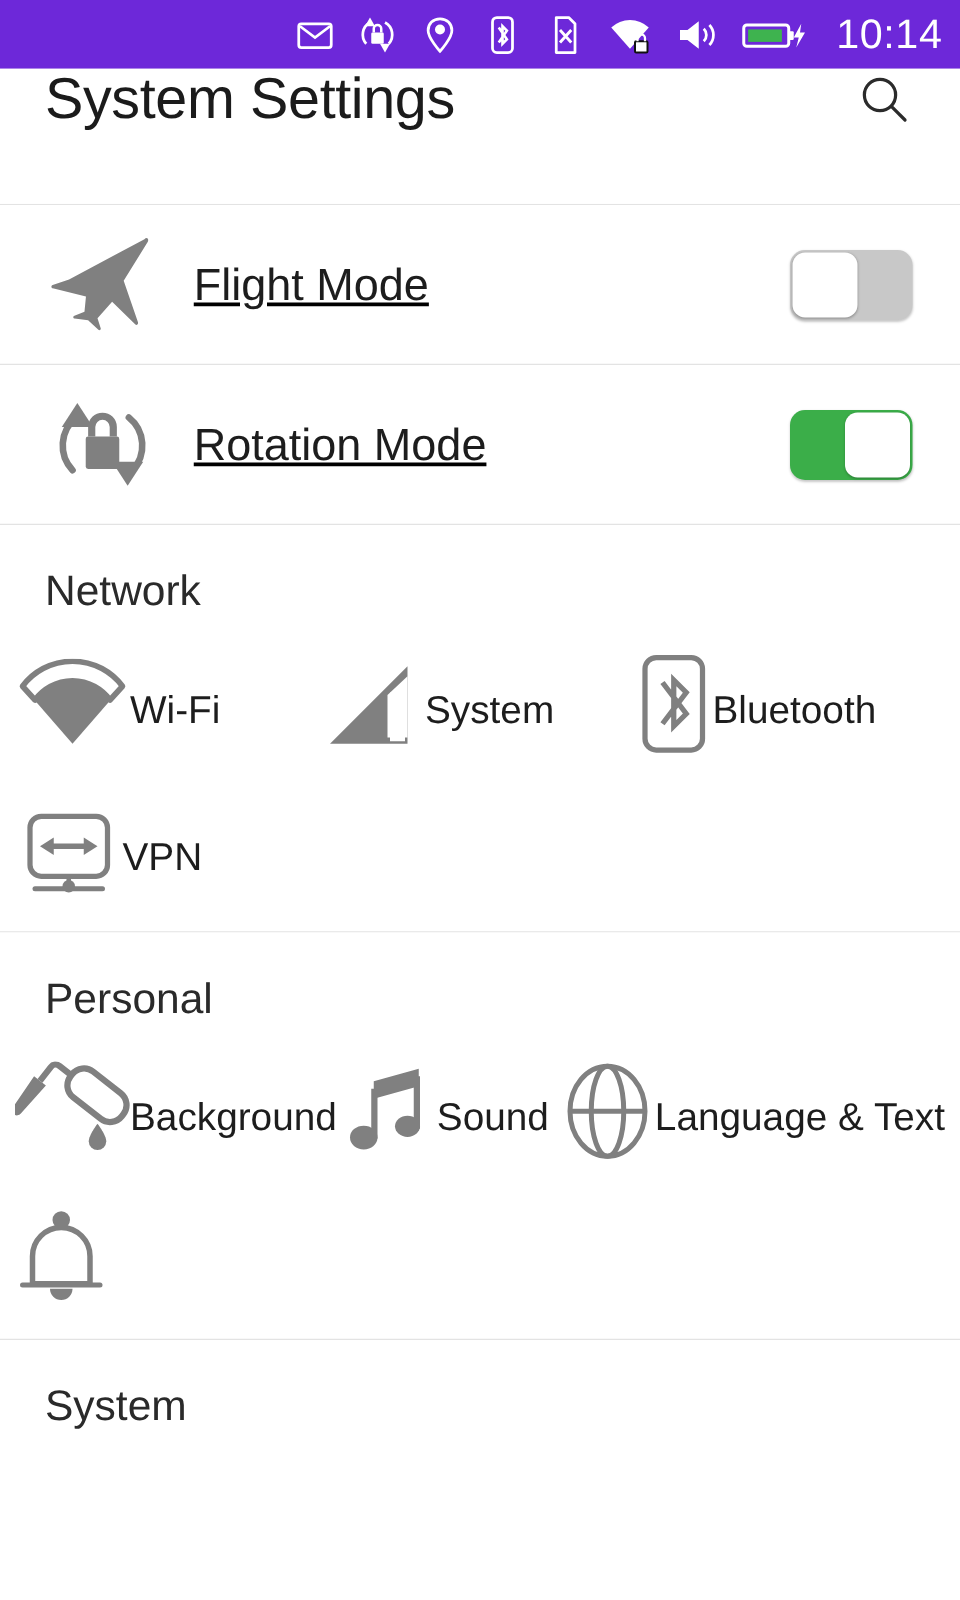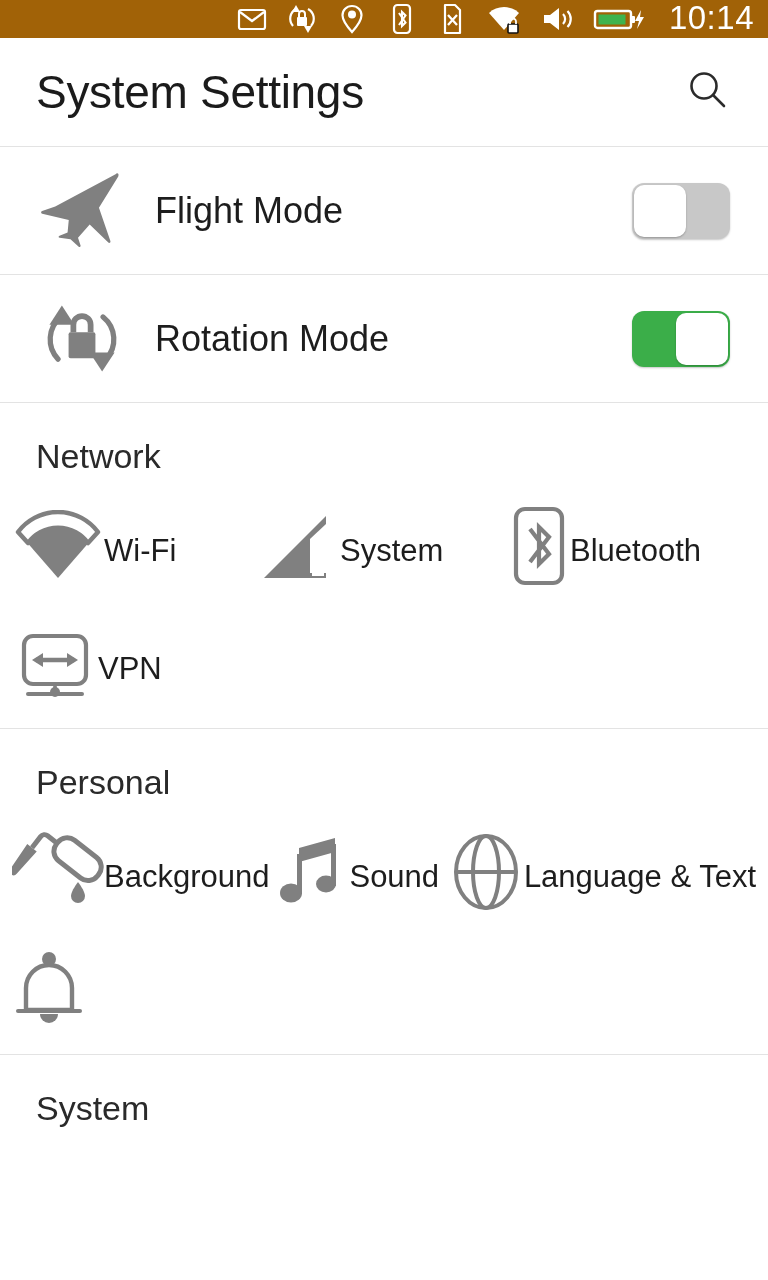--- a/index.html
+++ b/index.html
@@ -14,22 +14,22 @@
 
   #app {
     position: relative;
     width: 768px;
     height: 1280px;
     background: #ffffff;
   }
 
   
   .statusbar {
-    height: 38px;
-    background: #a16207;
+    height: 55px;
+    background: #6d28d9;
     display: flex;
     align-items: center;
     justify-content: flex-end;
     padding-right: 14px;
     gap: 16px;
   }
   .statusbar .sb-icon {
     display: flex;
     align-items: center;
     justify-content: center;
@@ -42,21 +42,20 @@
     letter-spacing: 0.5px;
     font-weight: 400;
     margin-left: 4px;
     padding-bottom: 2px;
   }
 
   
   .header {
     height: 108px;
     display: flex;
-    align-items: center;
     padding: 0 34px 0 36px;
     background: #ffffff;
     position: relative;
   }
   .header .title {
     font-size: 46px;
     font-weight: 300;
     color: #1b1b1b;
     letter-spacing: -0.3px;
     font-family: "Liberation Sans", sans-serif;
@@ -79,20 +78,21 @@
   }
 
   
   .toggle-row {
     height: 127px;
     display: flex;
     align-items: center;
     padding: 0 38px 0 36px;
     background: #ffffff;
     cursor: pointer;
+    text-decoration: underline;
   }
   .toggle-row .row-icon {
     width: 92px;
     display: flex;
     align-items: center;
     justify-content: center;
     flex-shrink: 0;
   }
   .toggle-row .row-label {
     flex: 1;

